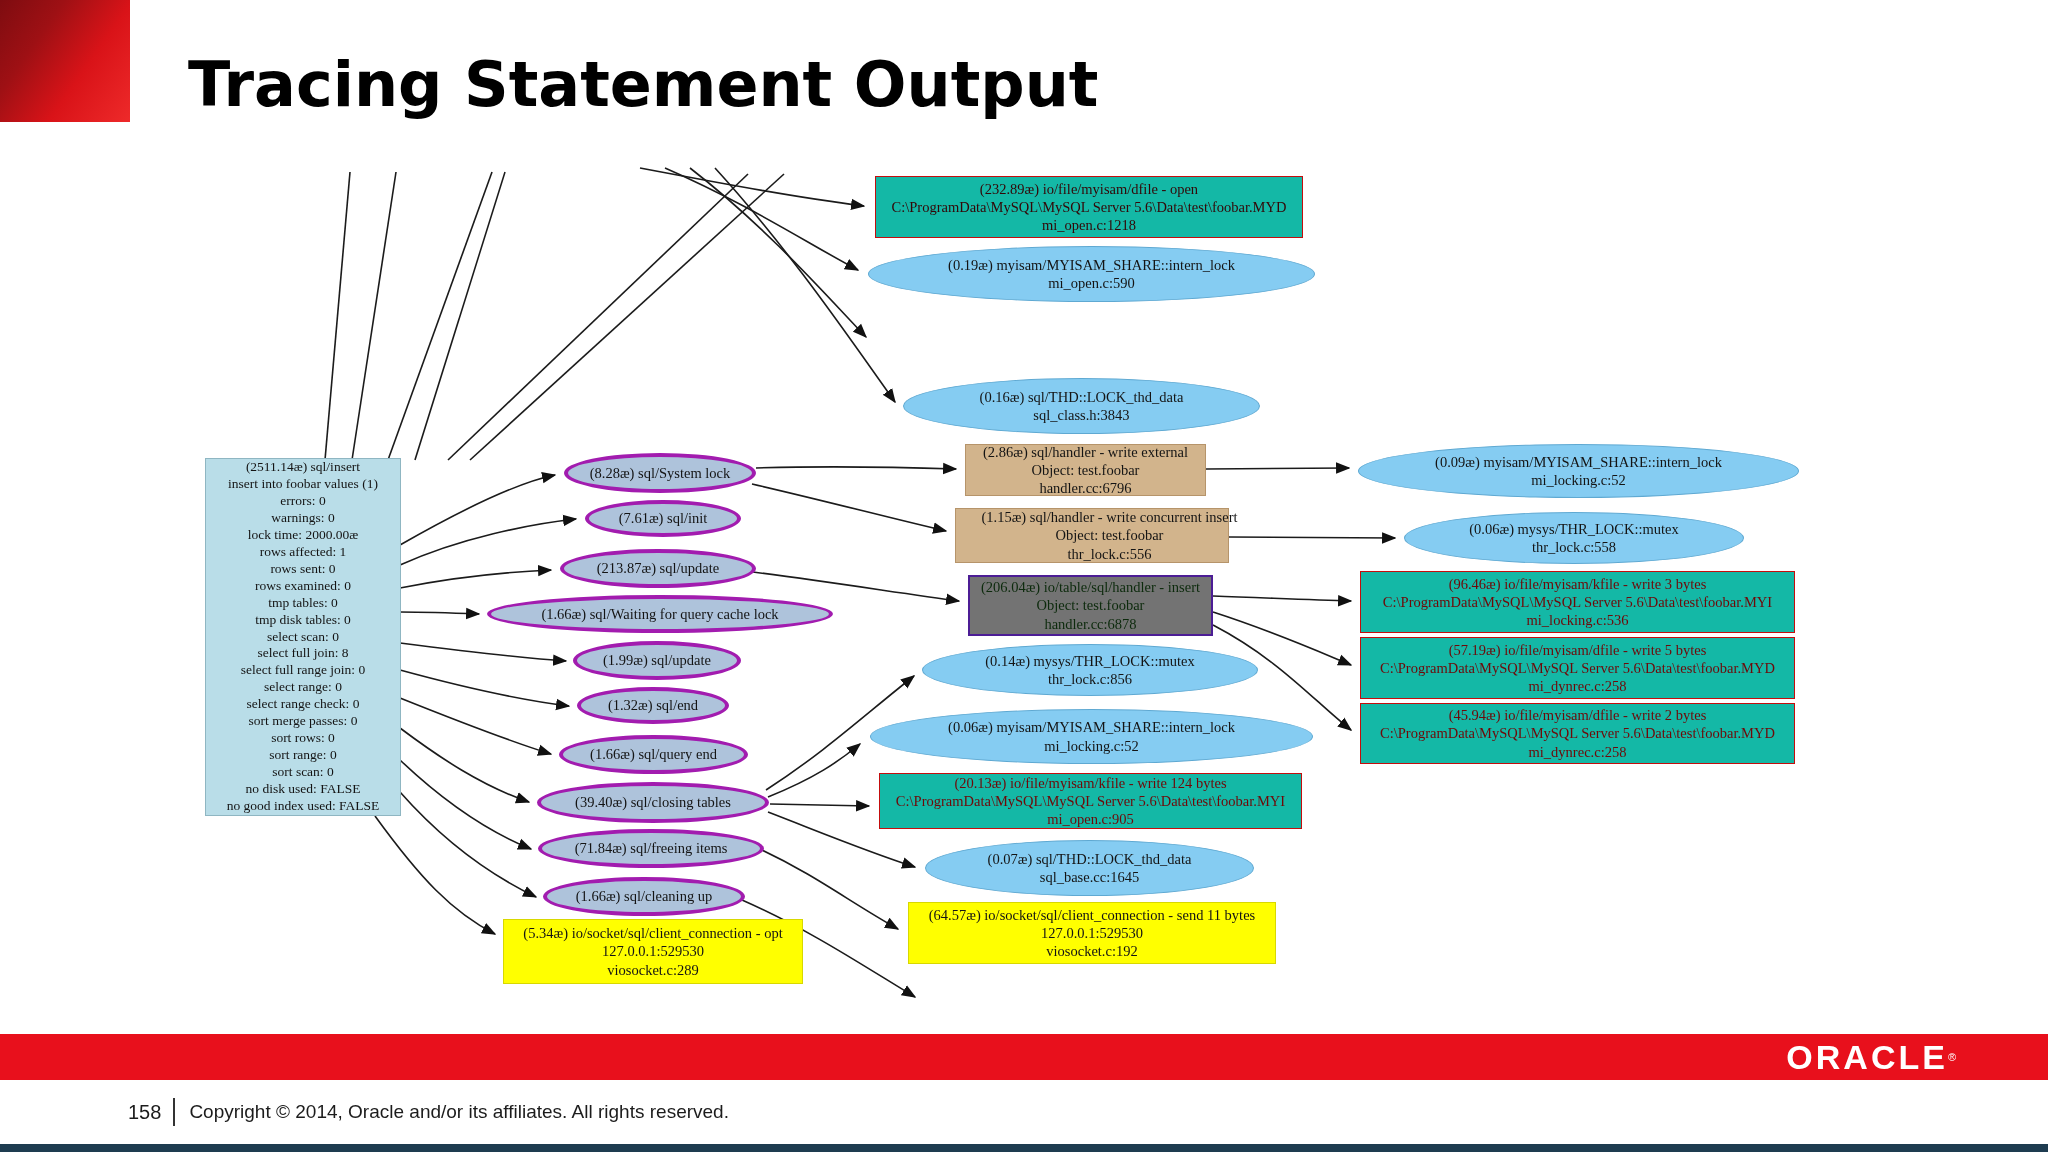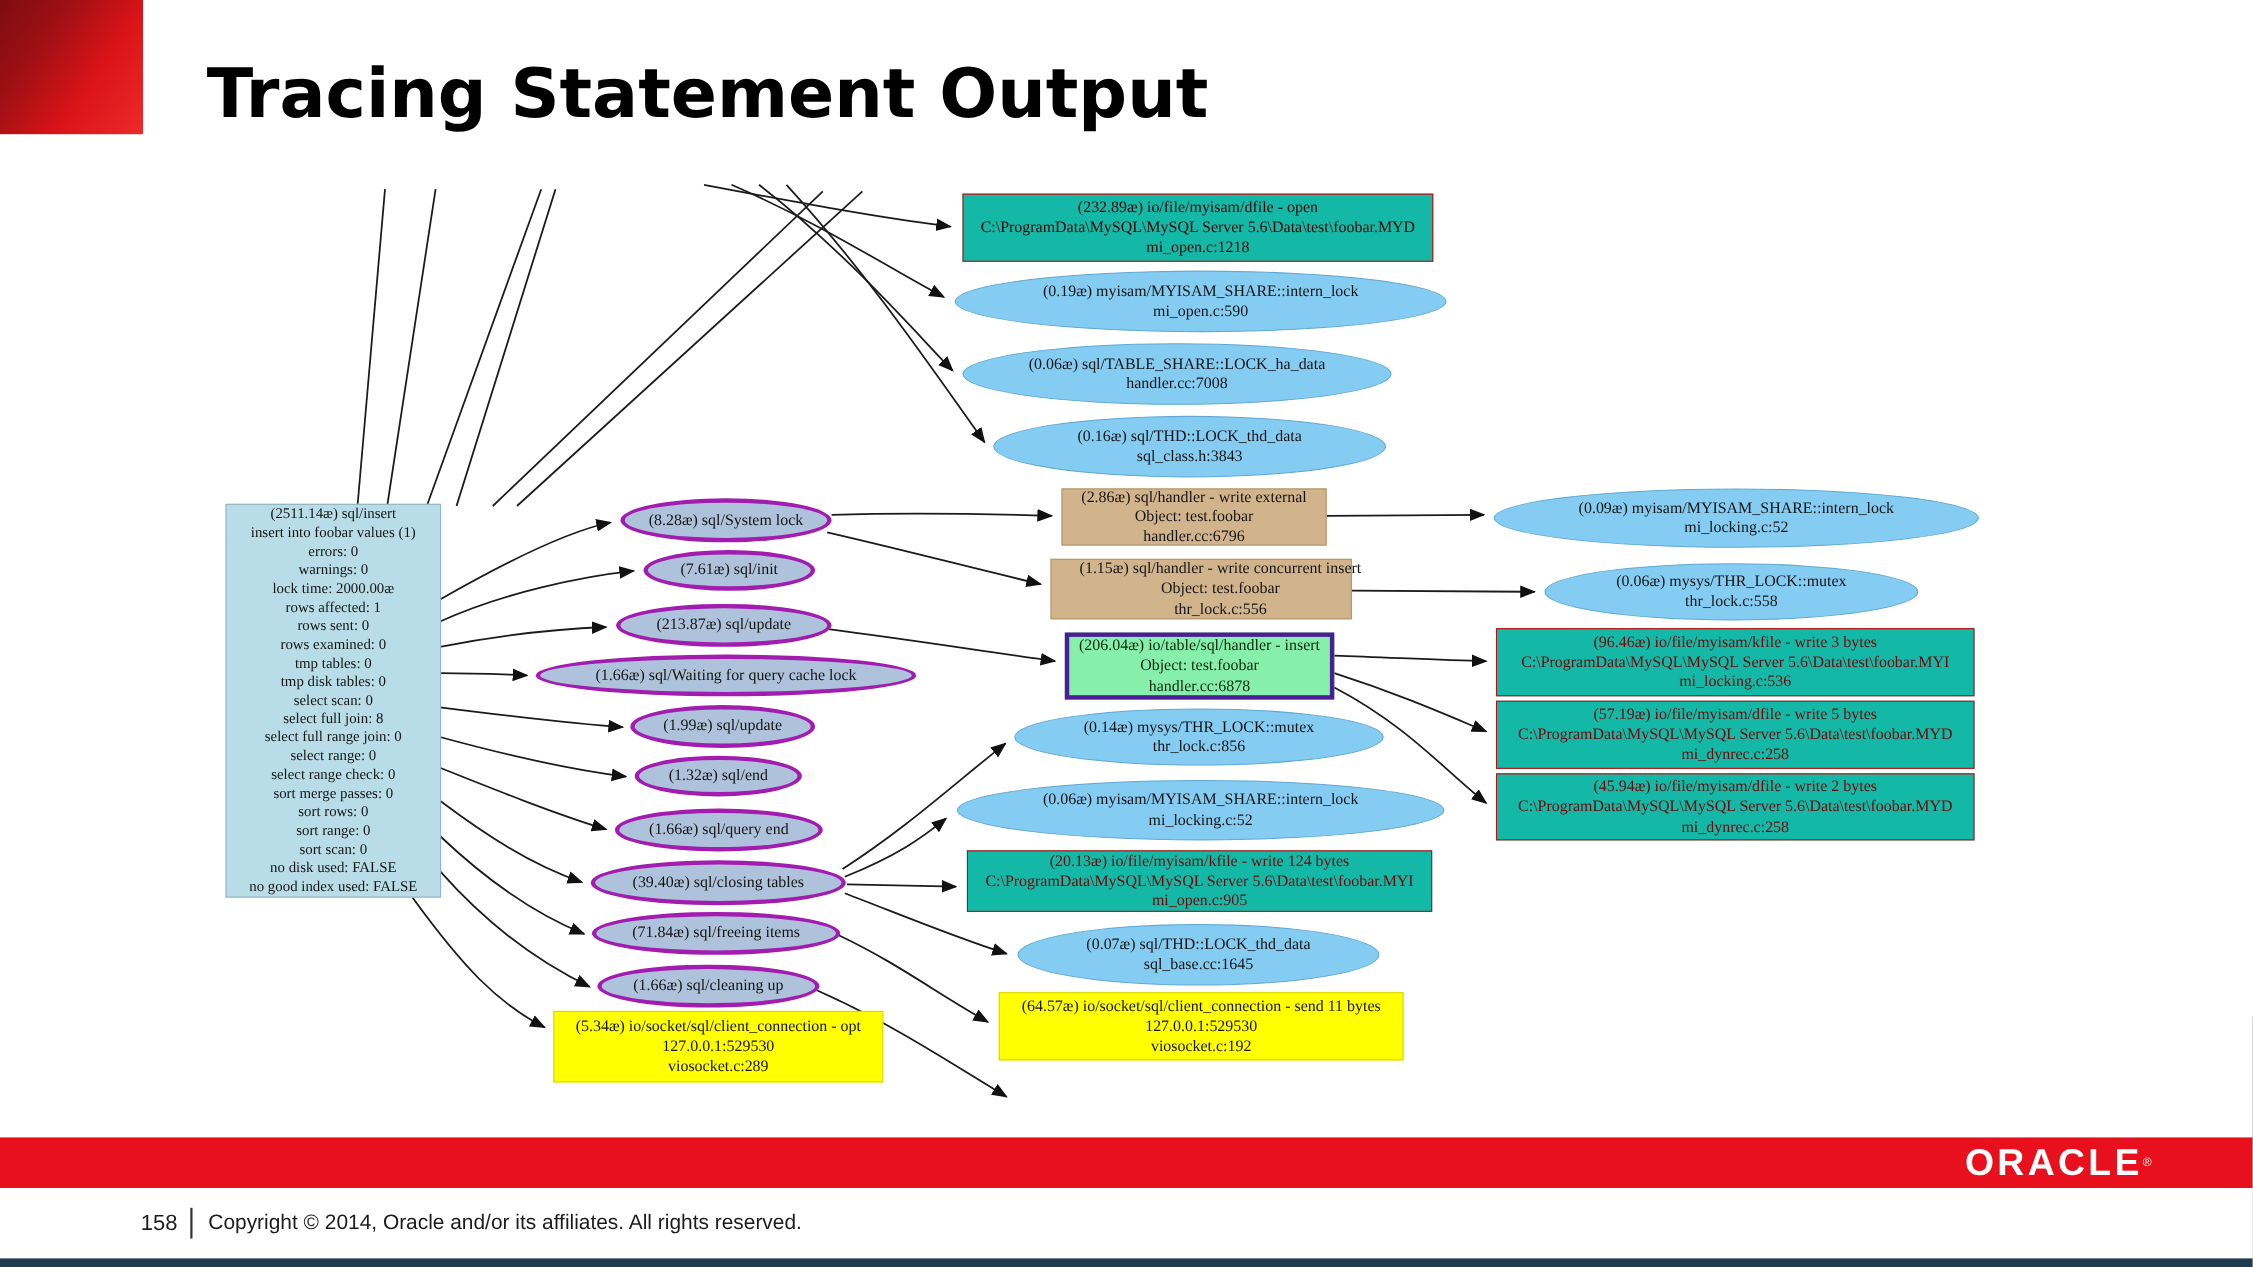--- a/index.html
+++ b/index.html
@@ -13,21 +13,21 @@
   .node{position:absolute;display:flex;align-items:center;justify-content:center;
         text-align:center;color:#141414;line-height:1.26;font-size:14.5px;box-sizing:border-box;}
   .node div{white-space:nowrap;}
   .ell{border-radius:50%;}
   .ell-stage{background:#aec3db;border:4px solid #a21caf;}
   .ell-wait{background:#85ccf2;border:1px solid #5fa9d2;}
   .box-root{background:#b9dde8;border:1px solid #8fb6c2;font-size:13.5px;line-height:16.9px;}
   .box-red{background:#14b8a6;border:1px solid #c40d0d;color:#6f0808;}
   .box-red.darker{color:#330707;}
   .box-tan{background:#d2b48c;border:1px solid #b6946a;}
-  .box-green{background:#86efac;border:4px solid #4c1d95;color:#0c2a0c;}
+  .box-green{background:#737373;border:2px solid #4c1d95;color:#0c2a0c;}
   .box-yellow{background:#ffff00;border:1px solid #d8d800;}
   .redbar{position:absolute;left:0;top:1034px;width:2048px;height:46px;background:#e8101c;
           display:flex;align-items:center;justify-content:flex-end;padding-right:92px;box-sizing:border-box;}
   .oracle-word{color:#fff;font-family:"Liberation Sans",sans-serif;font-weight:700;
           font-size:34px;letter-spacing:3px;}
   .oracle-reg{color:#fff;font-family:"Liberation Sans",sans-serif;font-size:11px;vertical-align:top;line-height:30px;}
   .footer{position:absolute;left:0;top:1080px;width:2048px;height:64px;background:#fff;
           display:flex;align-items:center;font-family:"Liberation Sans",sans-serif;color:#1c1c1c;}
   .page-num{margin-left:128px;font-size:20px;}
   .footer-div{display:inline-block;width:2px;height:28px;background:#333;margin:0 14px 0 12px;}
@@ -138,26 +138,20 @@
         <div>C:\ProgramData\MySQL\MySQL Server 5.6\Data\test\foobar.MYD</div>
         <div>mi_open.c:1218</div>
       </div>
     </div>
   <div class="node ell ell-wait" style="left:868px;top:246px;width:447px;height:56px;">
       <div>
         <div>(0.19æ) myisam/MYISAM_SHARE::intern_lock</div>
         <div>mi_open.c:590</div>
       </div>
     </div>
-  <div class="node ell ell-wait" style="left:875px;top:312px;width:390px;height:56px;">
-      <div>
-        <div>(0.06æ) sql/TABLE_SHARE::LOCK_ha_data</div>
-        <div>handler.cc:7008</div>
-      </div>
-    </div>
   <div class="node ell ell-wait" style="left:903px;top:378px;width:357px;height:56px;">
       <div>
         <div>(0.16æ) sql/THD::LOCK_thd_data</div>
         <div>sql_class.h:3843</div>
       </div>
     </div>
 
   <div class="node box-tan" style="left:965px;top:444px;width:241px;height:52px;">
       <div>
         <div>(2.86æ) sql/handler - write external</div>

